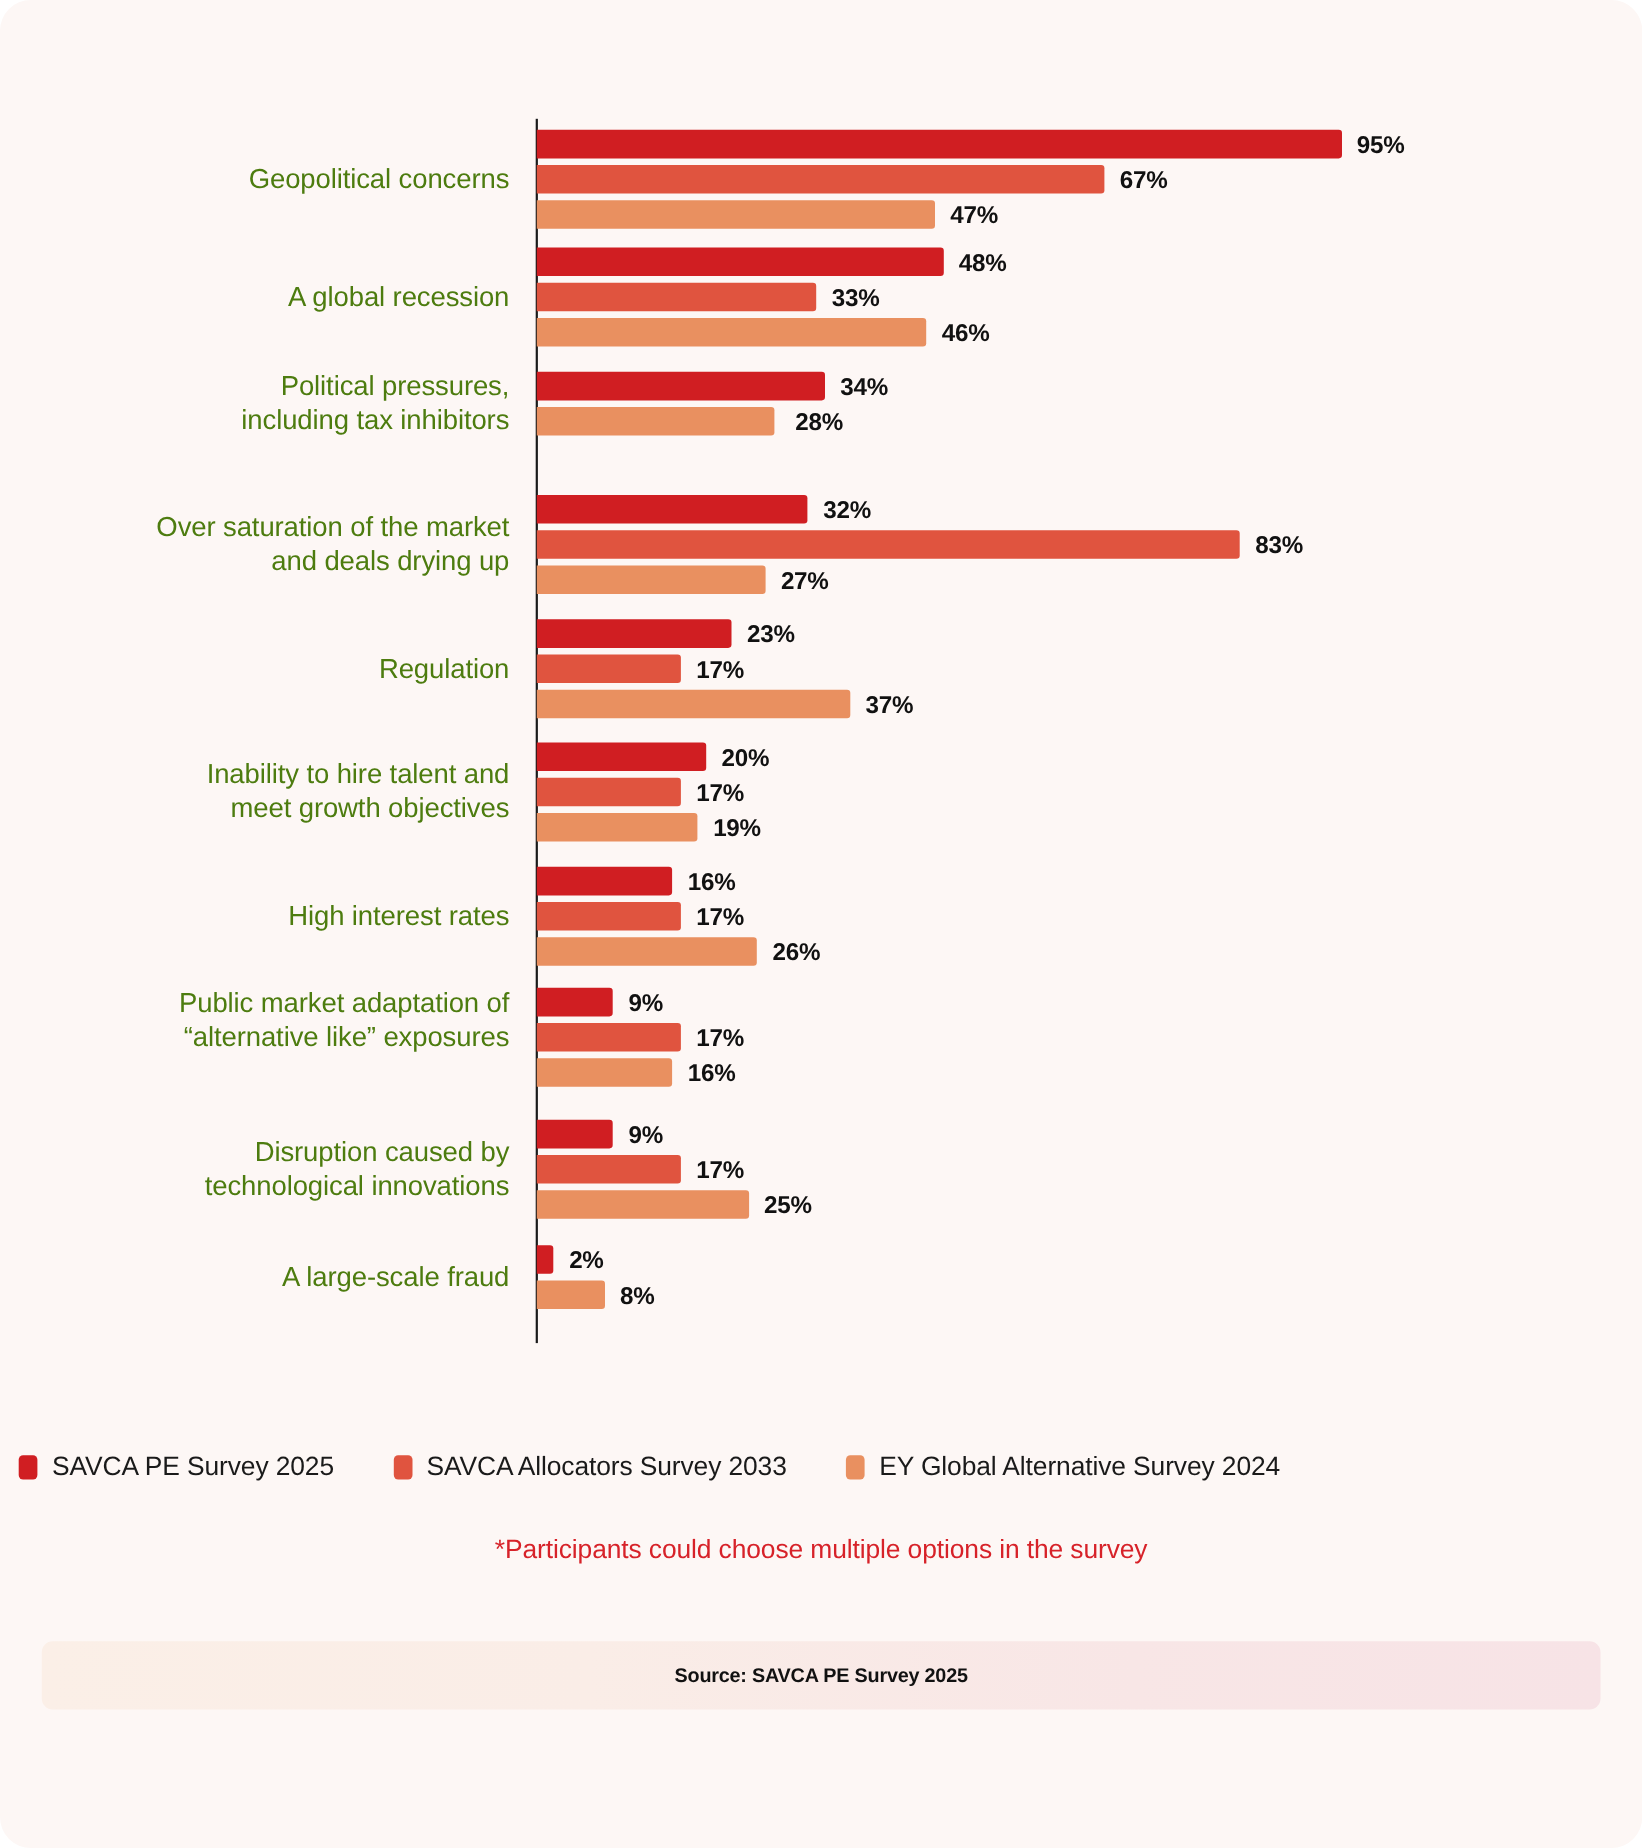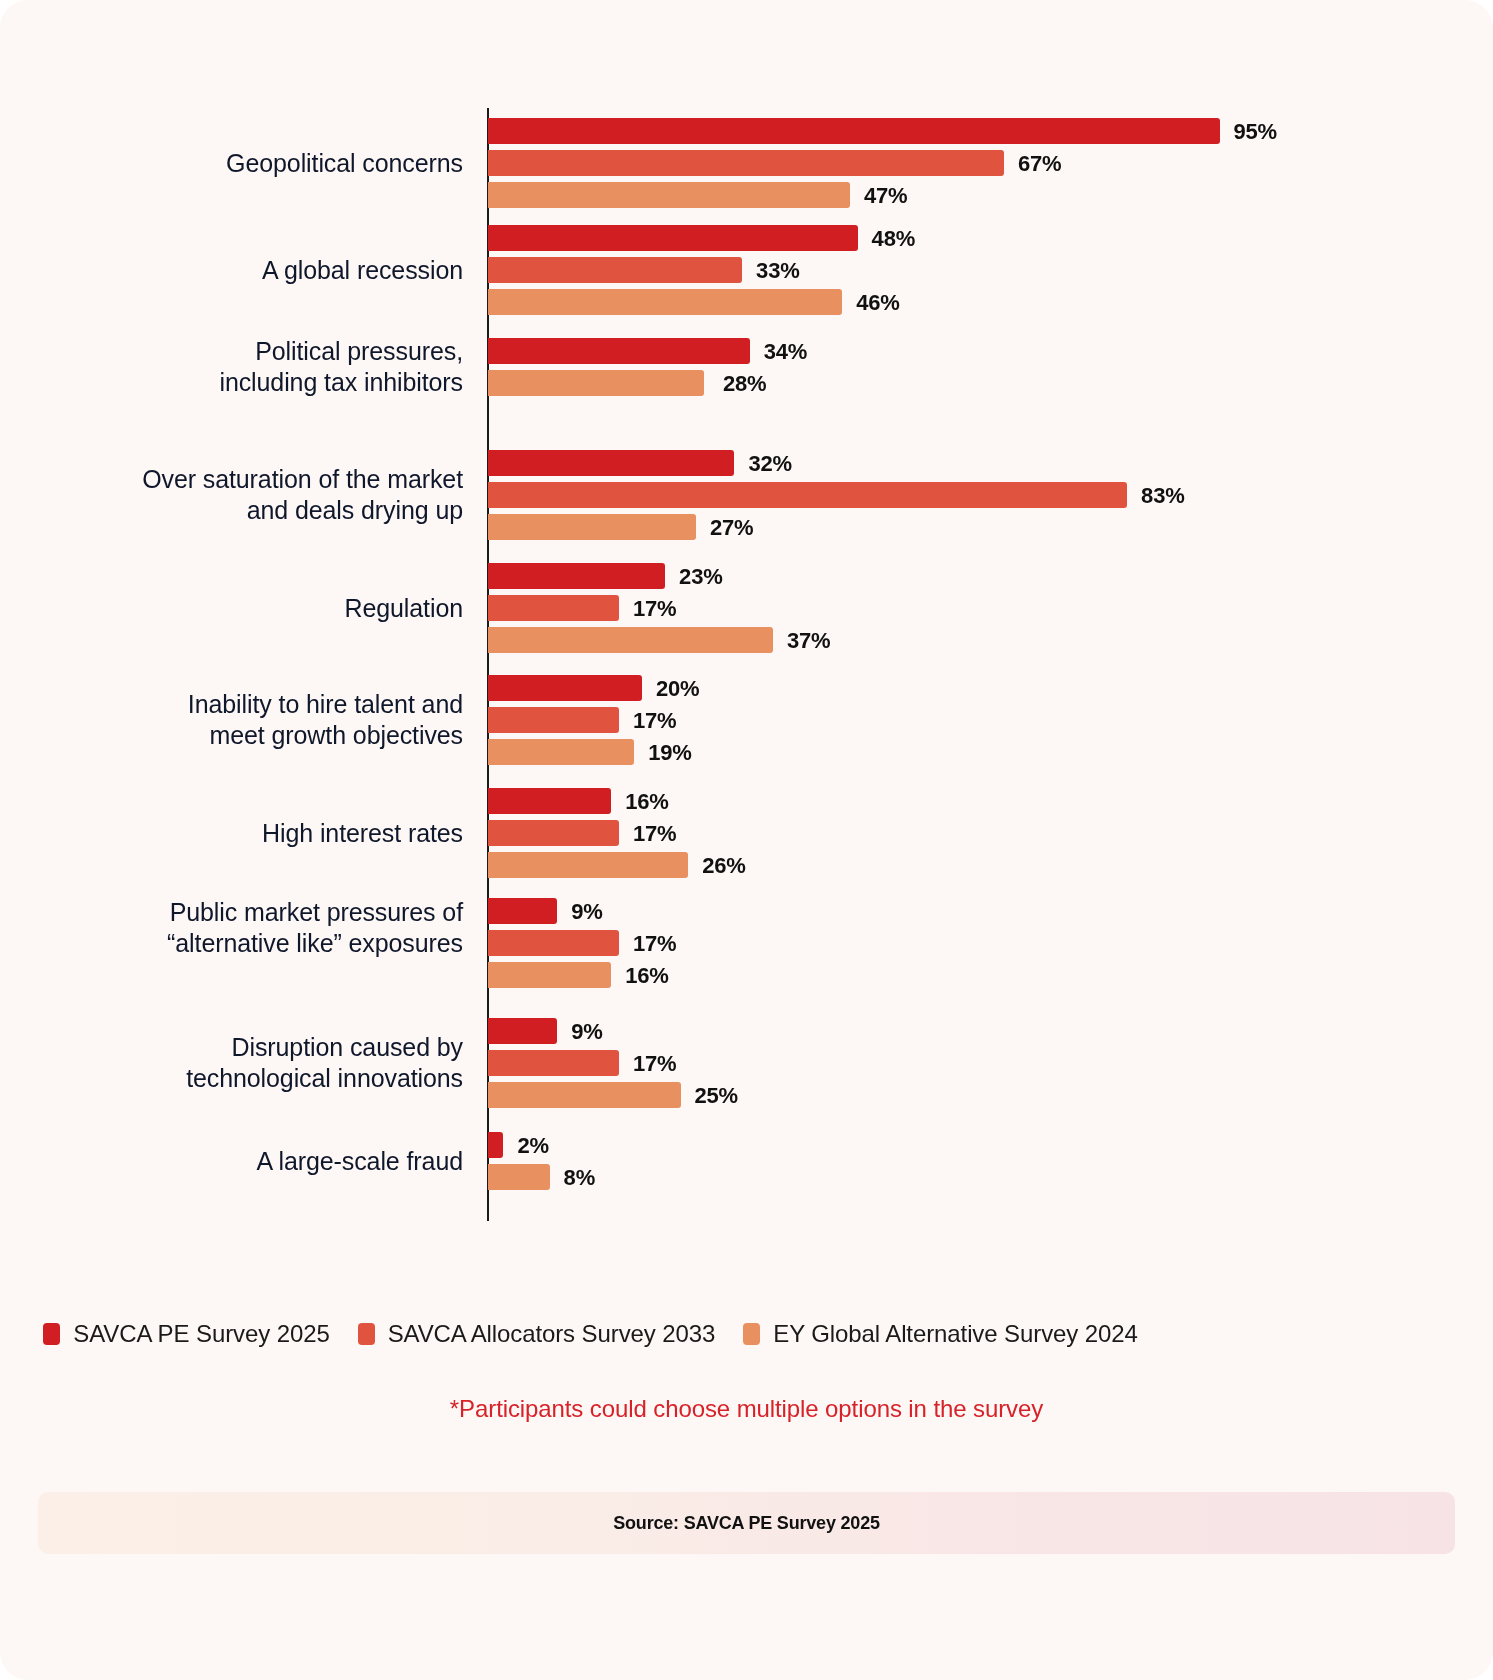--- a/index.html
+++ b/index.html
@@ -36,21 +36,21 @@
     left: 0;
     width: 1493px;
   }
   .cat-label {
     position: absolute;
     right: 1030px;           
     width: 420px;
     text-align: right;
     font-size: 25px;
     line-height: 31px;
-    color: #0f172a;
+    color: #4d7c0f;
     font-family: "Liberation Sans", sans-serif;
     letter-spacing: -0.1px;
   }
   .bars {
     position: absolute;
     left: 488px;
     top: 0;
   }
   .bar-line {
     position: relative;
@@ -84,21 +84,21 @@
 
   
   #legend {
     position: absolute;
     left: 0;
     top: 1320px;
     width: 1181px;
     display: flex;
     justify-content: center;
     align-items: center;
-    gap: 28px;
+    gap: 54px;
   }
   .legend-item {
     display: flex;
     align-items: center;
     gap: 13px;
   }
   .legend-swatch {
     width: 17px;
     height: 22px;
     border-radius: 4px;
@@ -279,21 +279,21 @@
             <span class="bar-val" style="left: 144.9px;">17%</span>
           </div>
           <div class="bar-line">
             <div class="bar" title="EY Global Alternative Survey 2024" style="width: 200.2px; background: rgb(233, 144, 96);"></div>
             <span class="bar-val" style="left: 214.2px;">26%</span>
           </div>
         </div>
       </div>
       <div class="row" style="top: 898px;">
         <div class="cat-label" style="top: -1.5px;">
-          <div>Public market pressures of</div>
+          <div>Public market adaptation of</div>
           <div>“alternative like” exposures</div>
         </div>
         <div class="bars">
           <div class="bar-line">
             <div class="bar" title="SAVCA PE Survey 2025" style="width: 69.3px; background: rgb(208, 30, 34);"></div>
             <span class="bar-val" style="left: 83.3px;">9%</span>
           </div>
           <div class="bar-line">
             <div class="bar" title="SAVCA Allocators Survey 2025" style="width: 130.9px; background: rgb(224, 84, 63);"></div>
             <span class="bar-val" style="left: 144.9px;">17%</span>

